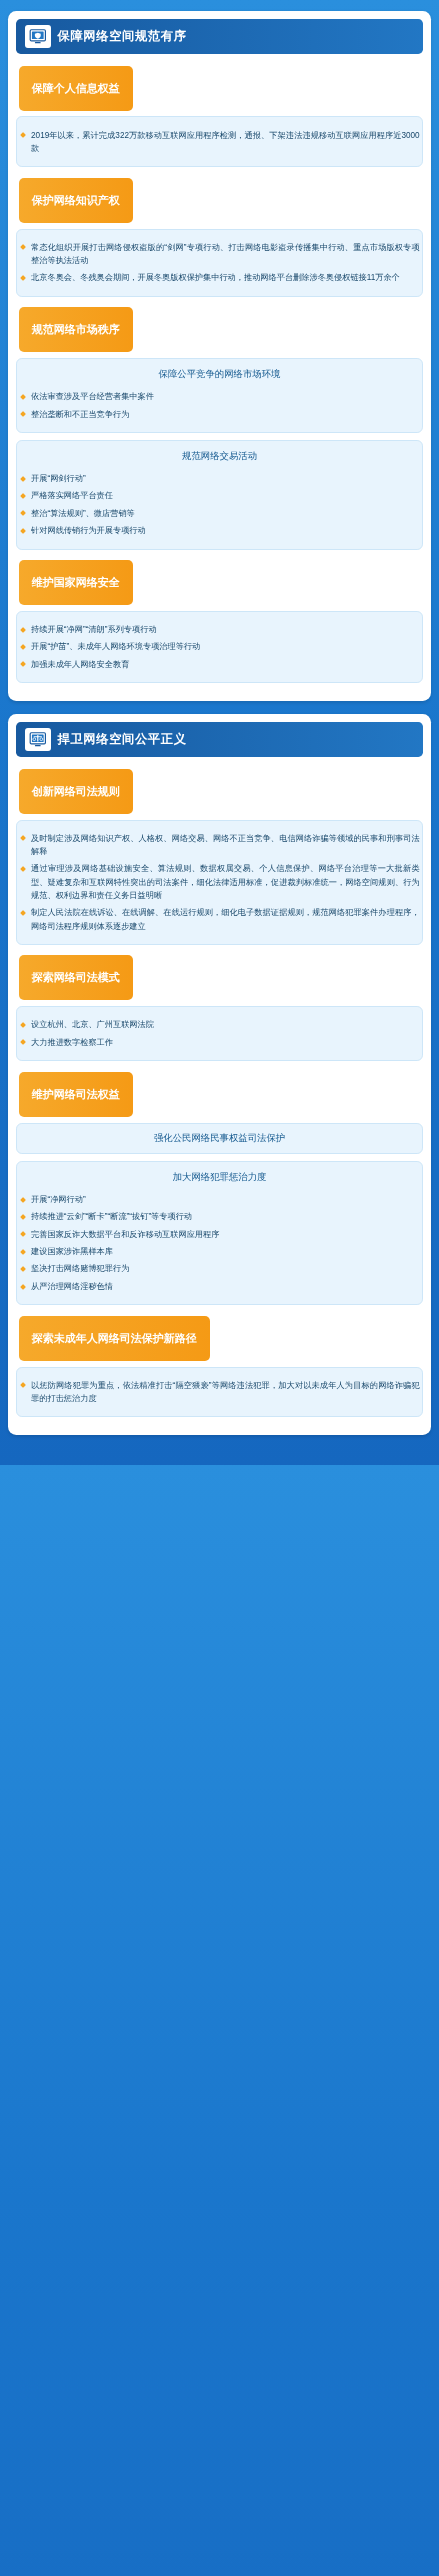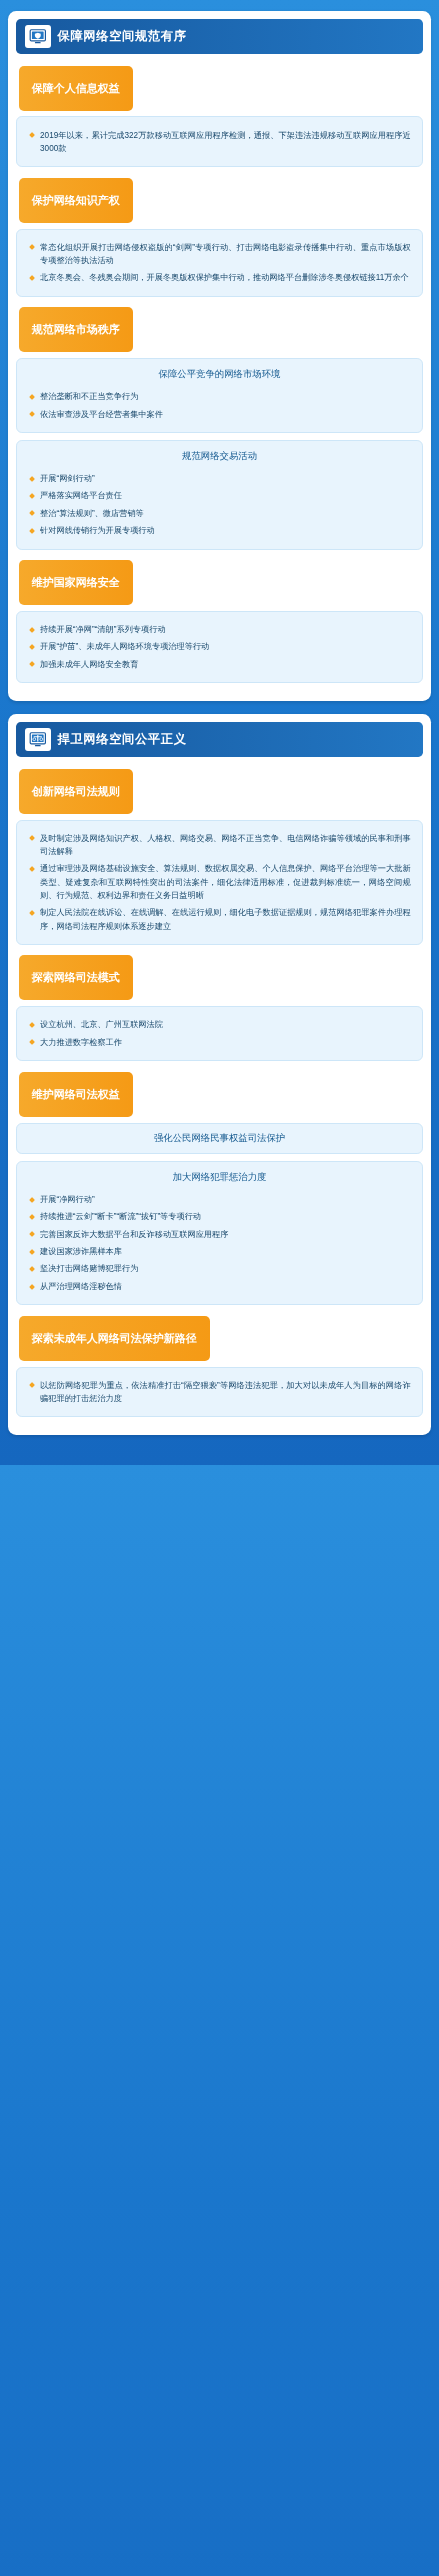--- a/index.html
+++ b/index.html
@@ -53,21 +53,21 @@
     font-weight: bold;
     border-radius: 5px;
     padding: 15px 13px;
     margin: 3.5px 0 5.9px 2.3px;
   }
   
   .card {
     background: #e8f4fd;
     border: 0.6px solid #cde6f8;
     border-radius: 5.9px;
-    padding: 7px 11px;
+    padding: 7px 2px;
     margin-bottom: 7px;
   }
   .card.tight { padding: 5.9px 8.2px; }
   .card-title {
     color: #14598f;
     font-size: 9.4px;
     font-weight: normal;
     text-align: center;
     padding: 2.3px 0 4.7px 0;
   }
@@ -116,22 +116,22 @@
         </div></div>
       <div><div class="pill">保护网络知识产权</div><div class="card">
           <ul class="items">
             <li>常态化组织开展打击网络侵权盗版的“剑网”专项行动、打击网络电影盗录传播集中行动、重点市场版权专项整治等执法活动</li>
             <li>北京冬奥会、冬残奥会期间，开展冬奥版权保护集中行动，推动网络平台删除涉冬奥侵权链接11万余个</li>
           </ul>
         </div></div>
       <div><div class="pill">规范网络市场秩序</div><div class="card">
           <div class="card-title">保障公平竞争的网络市场环境</div>
           <ul class="items">
+            <li>依法审查涉及平台经营者集中案件</li>
             <li>整治垄断和不正当竞争行为</li>
-            <li>依法审查涉及平台经营者集中案件</li>
           </ul>
         </div><div class="card">
           <div class="card-title">规范网络交易活动</div>
           <ul class="items">
             <li>开展“网剑行动”</li>
             <li>严格落实网络平台责任</li>
             <li>整治“算法规则”、微店营销等</li>
             <li>针对网线传销行为开展专项行动</li>
           </ul>
         </div></div>

